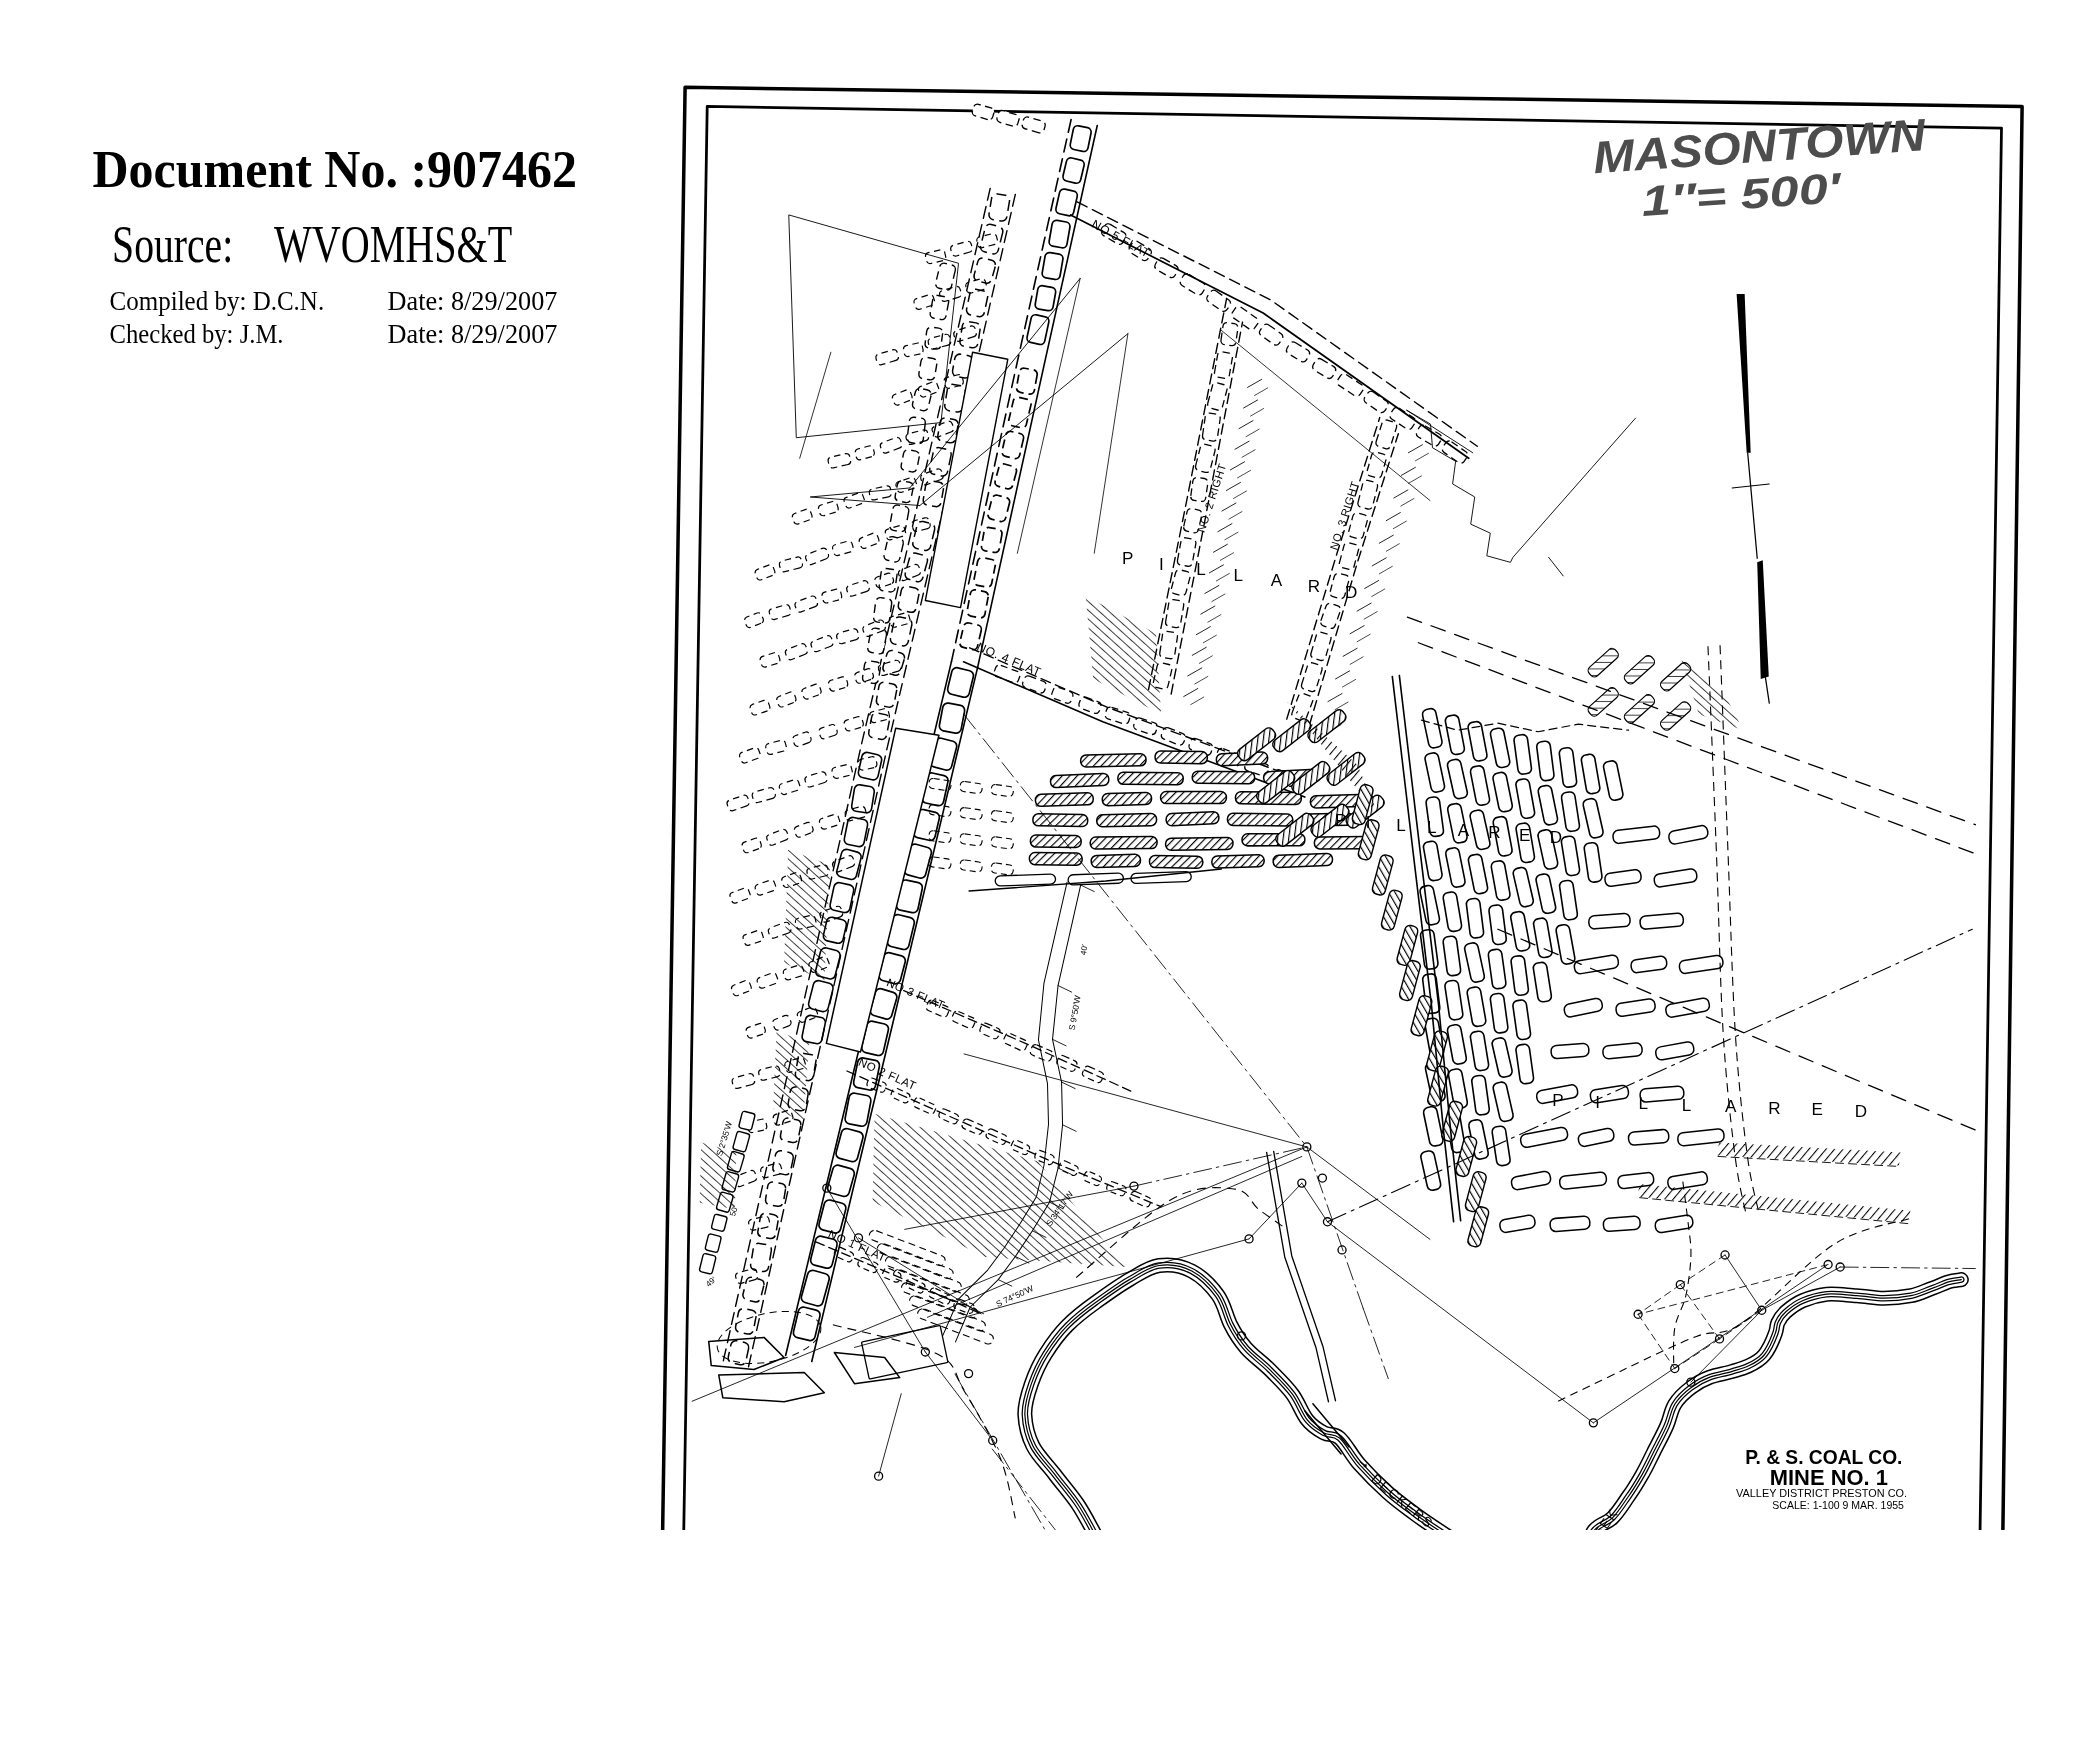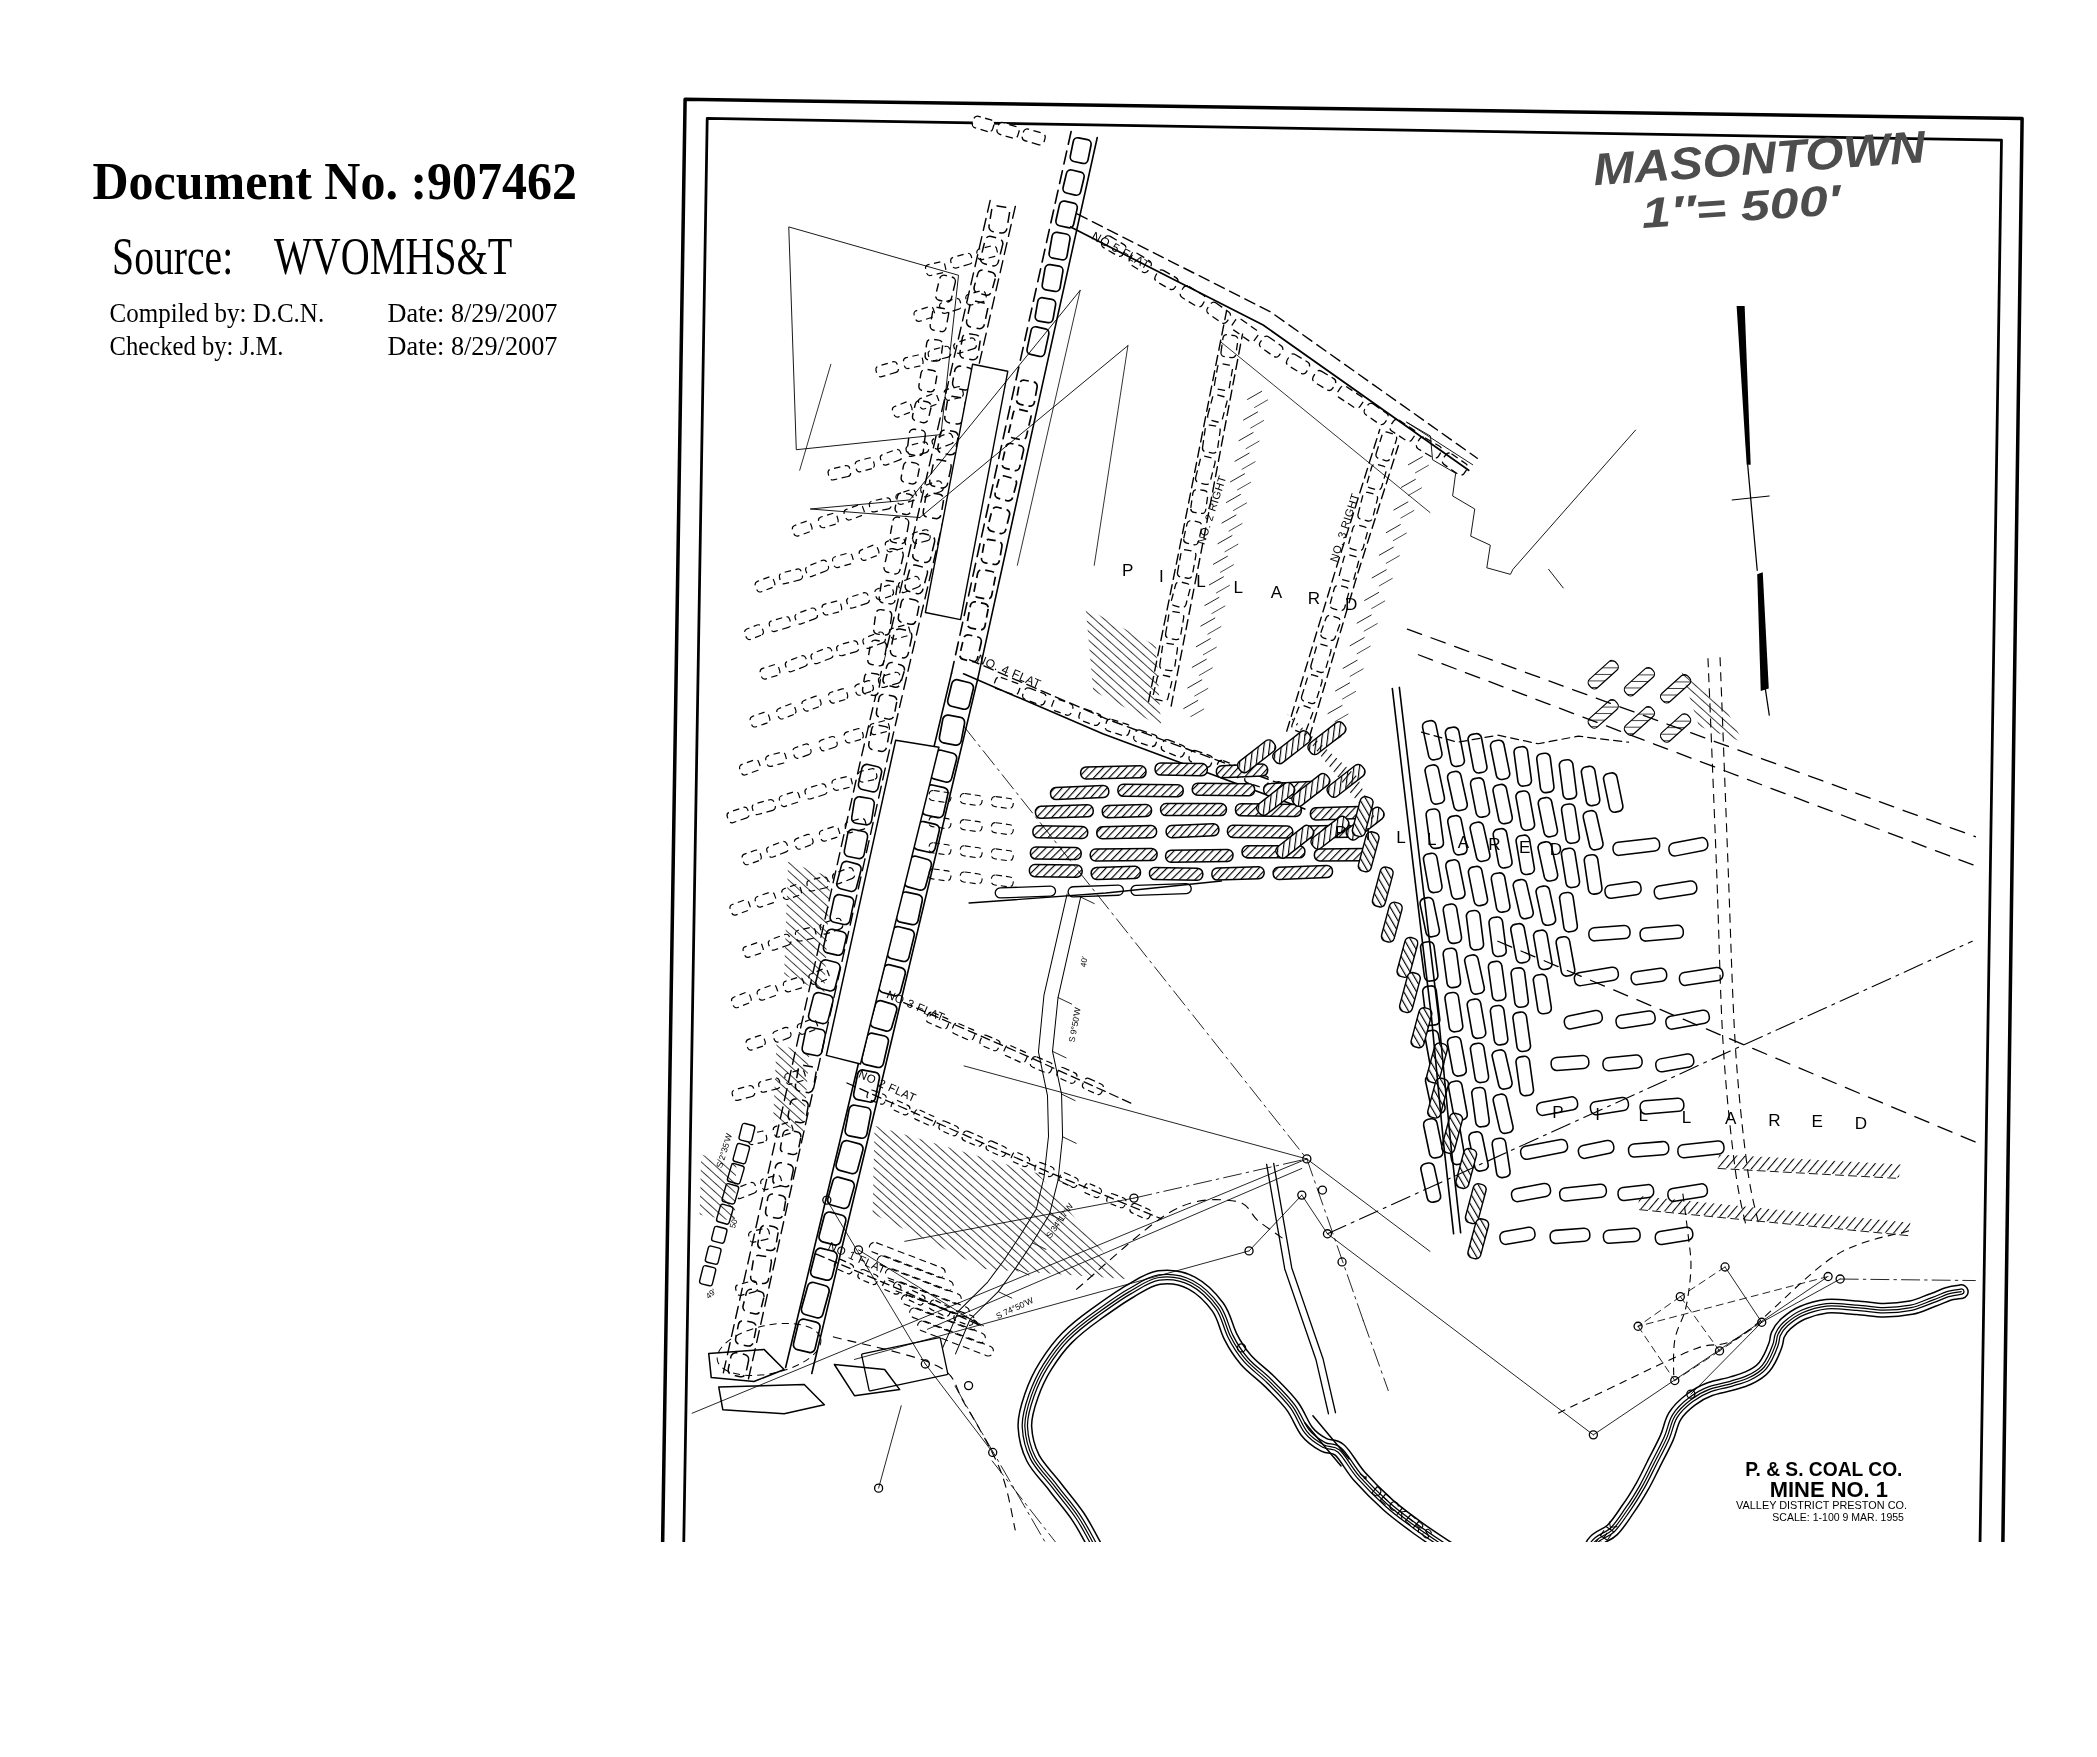--- a/index.html
+++ b/index.html
@@ -1,14 +1,14 @@
 <!DOCTYPE html>
 <html style="font-size:8px"><head><meta charset="utf-8"><style>
 html,body{margin:0;padding:0;background:#fff;}
-#page{position:relative;width:2097px;height:1530px;background:#ffffff;overflow:hidden;margin-top:12px;}
+#page{position:relative;width:2097px;height:1530px;background:#ffffff;overflow:hidden;}
 </style></head><body>
 <div id="page">
 <svg width="2097" height="1758" viewBox="0 0 4172 3496">
 <defs>
         <pattern id="hp" width="11" height="11" patternUnits="userSpaceOnUse" patternTransform="rotate(45)">
           <rect width="11" height="11" fill="white"></rect>
           <line x1="1" y1="0" x2="1" y2="11" stroke="black" stroke-width="2.6"></line>
         </pattern>
         <pattern id="hl" width="13" height="13" patternUnits="userSpaceOnUse" patternTransform="rotate(-48)">
           <line x1="1" y1="0" x2="1" y2="13" stroke="black" stroke-width="1.5"></line>

